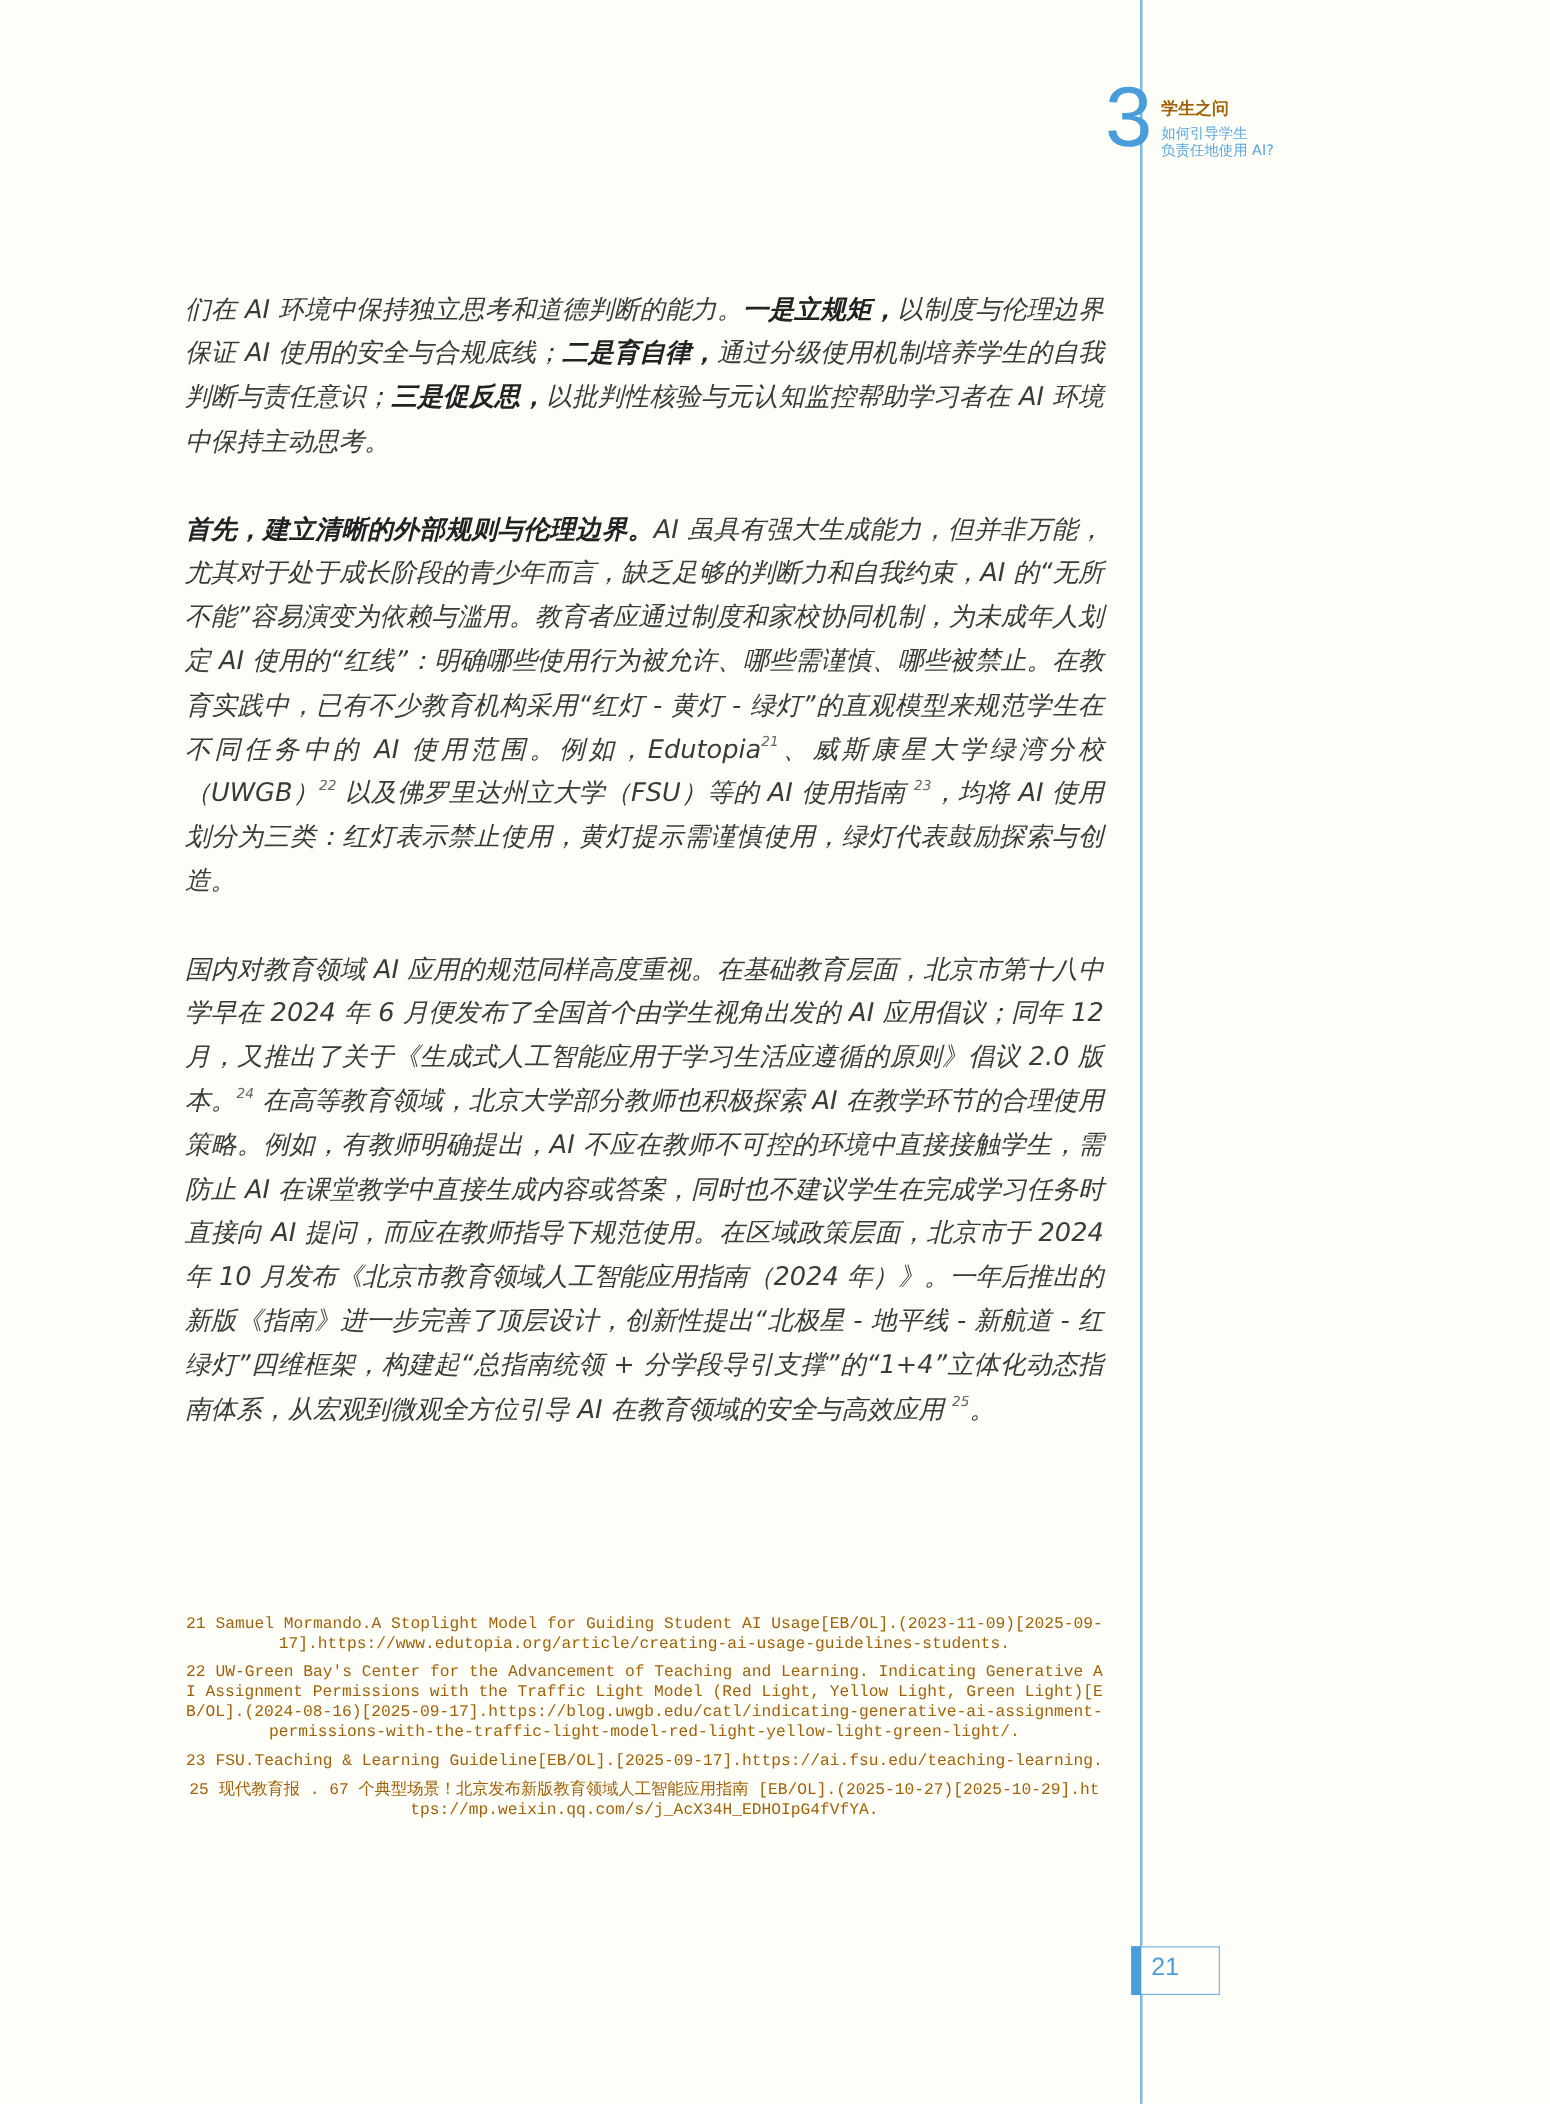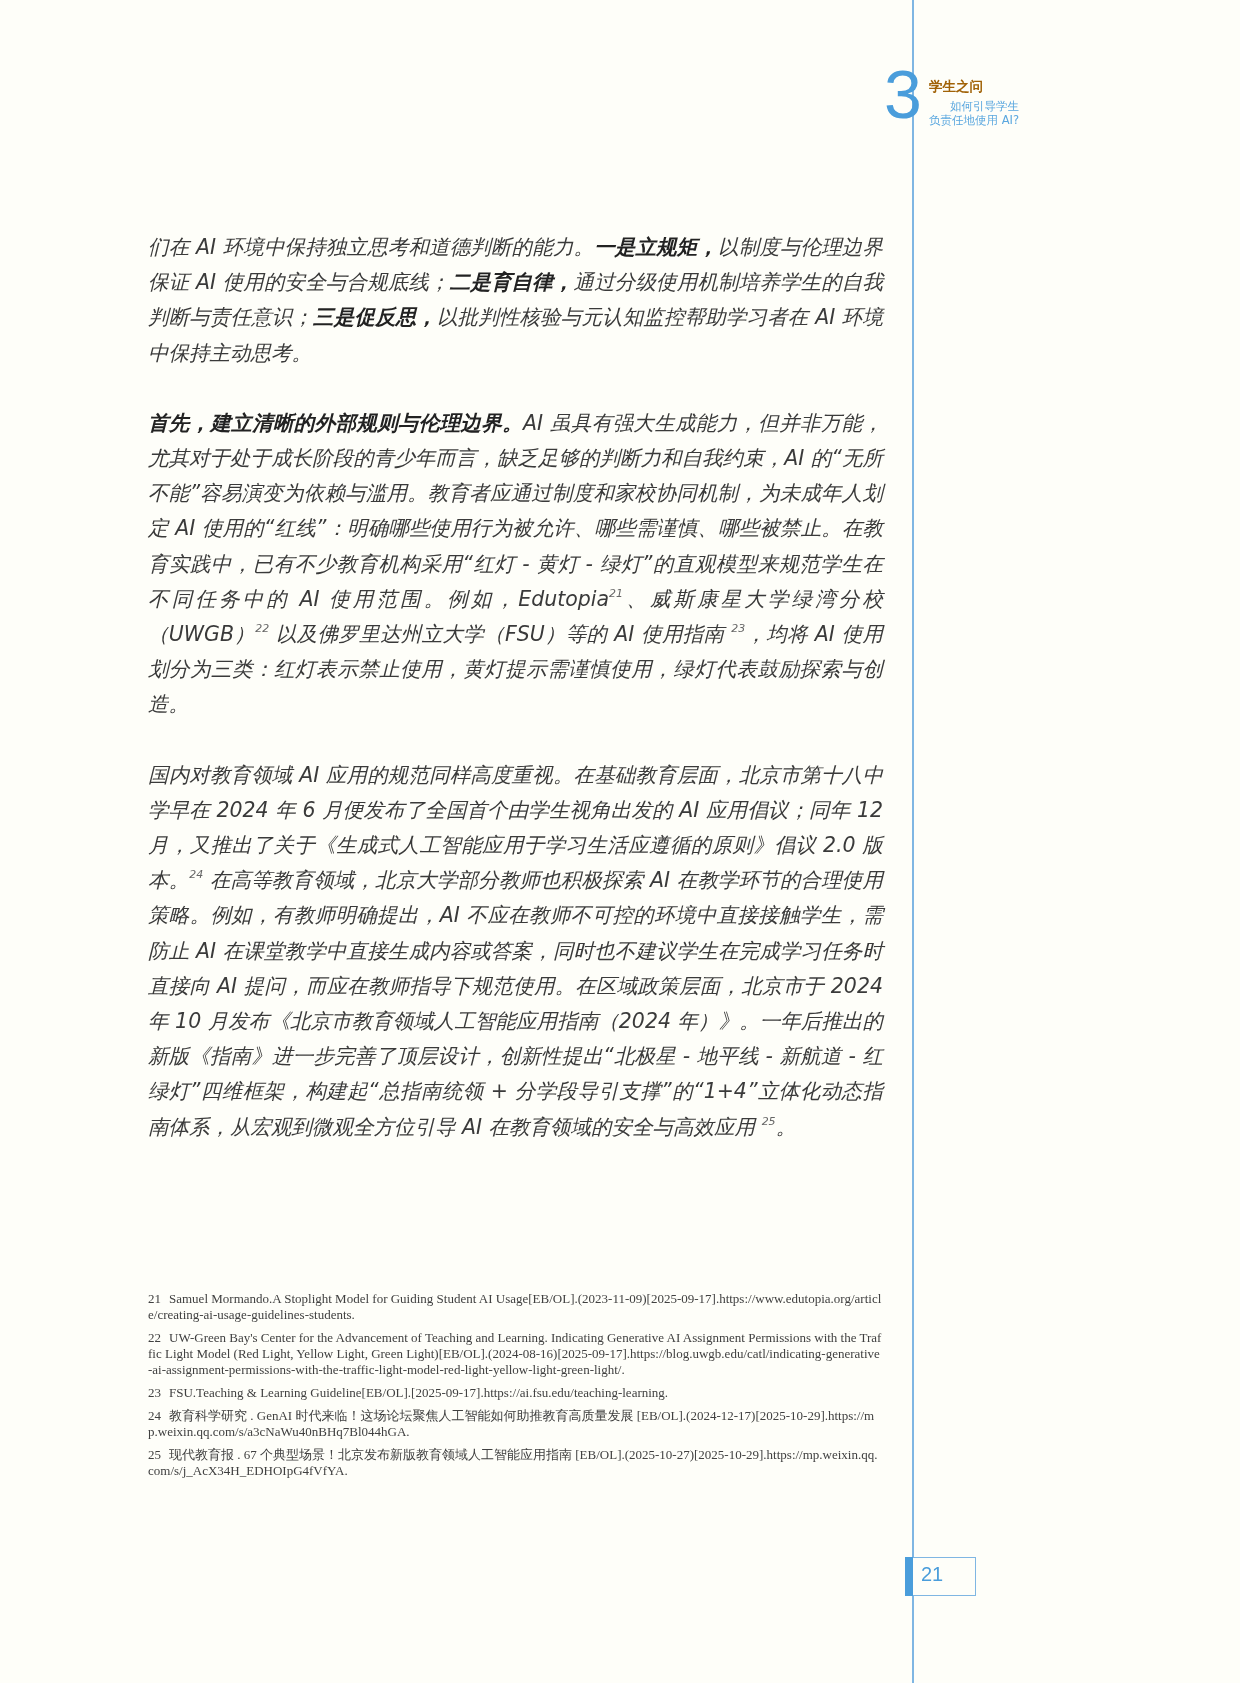--- a/index.html
+++ b/index.html
@@ -22,35 +22,35 @@
     position: absolute; left: 4px; top: -12px;
     font-family: "Liberation Sans", sans-serif;
     font-size: 68px; line-height: 68px; color: #4a9ddb;
   }
   .chapter-title {
     position: absolute; left: 49px; top: 6px;
     font-size: 13.5px; font-weight: bold; color: #a16207; white-space: nowrap;
   }
   .chapter-sub {
     position: absolute; left: 49px; top: 27px;
-    font-size: 11.5px; line-height: 14px; color: #5aa7df; white-space: nowrap; text-align: right;
+    font-size: 11.5px; line-height: 14px; color: #5aa7df; white-space: nowrap;
   }
   .body-text {
     position: absolute; left: 148px; top: 230px; width: 735px;
     font-size: 20.5px; line-height: 35.2px;
     text-align: justify;
     color: #3a3a3a;
   }
   .body-text p { margin: 0 0 35px 0; font-style: italic; }
   .body-text b { color: #222; }
   .body-text sup { font-size: 11px; color: #666; vertical-align: 9px; line-height: 0; }
   .footnotes {
     position: absolute; left: 148px; top: 1291px; width: 735px;
-    font-family: Liberation Serif, serif;
-    font-size: 13px; line-height: 16px; color: #404040;
+    font-family: Liberation Mono, monospace;
+    font-size: 13px; line-height: 16px; color: #a16207; text-align: center;
   }
   .fn { margin: 0 0 7px 0; word-break: break-all; }
   .fn-num { margin-right: 8px; }
   .page-box {
     position: absolute; left: 905px; top: 1557px; width: 71px; height: 39px;
     border: 1px solid #7fb6e3; box-sizing: border-box; background: #fefef9;
   }
   .page-tab {
     position: absolute; left: 905px; top: 1557px; width: 8px; height: 39px;
     background: #4a9ddb;
@@ -80,19 +80,18 @@
 
   <p><b>首先，建立清晰的外部规则与伦理边界。</b><span>AI 虽具有强大生成能力，但并非万能，尤其对于处于成长阶段的青少年而言，缺乏足够的判断力和自我约束，AI 的“无所不能”容易演变为依赖与滥用。教育者应通过制度和家校协同机制，为未成年人划定 AI 使用的“红线”：明确哪些使用行为被允许、哪些需谨慎、哪些被禁止。在教育实践中，已有不少教育机构采用“红灯 - 黄灯 - 绿灯”的直观模型来规范学生在不同任务中的 AI 使用范围。例如，Edutopia</span><sup>21</sup><span>、威斯康星大学绿湾分校（UWGB）</span><sup>22</sup><span> 以及佛罗里达州立大学（FSU）等的 AI 使用指南 </span><sup>23</sup><span>，均将 AI 使用划分为三类：红灯表示禁止使用，黄灯提示需谨慎使用，绿灯代表鼓励探索与创造。</span></p>
 
   <p><span>国内对教育领域 AI 应用的规范同样高度重视。在基础教育层面，北京市第十八中学早在 2024 年 6 月便发布了全国首个由学生视角出发的 AI 应用倡议；同年 12 月，又推出了关于《生成式人工智能应用于学习生活应遵循的原则》倡议 2.0 版本。</span><sup>24</sup><span> 在高等教育领域，北京大学部分教师也积极探索 AI 在教学环节的合理使用策略。例如，有教师明确提出，AI 不应在教师不可控的环境中直接接触学生，需防止 AI 在课堂教学中直接生成内容或答案，同时也不建议学生在完成学习任务时直接向 AI 提问，而应在教师指导下规范使用。在区域政策层面，北京市于 2024 年 10 月发布《北京市教育领域人工智能应用指南（2024 年）》。一年后推出的新版《指南》进一步完善了顶层设计，创新性提出“北极星 - 地平线 - 新航道 - 红绿灯”四维框架，构建起“总指南统领 + 分学段导引支撑”的“1+4”立体化动态指南体系，从宏观到微观全方位引导 AI 在教育领域的安全与高效应用 </span><sup>25</sup><span>。</span></p>
 </div>
 
 <div class="footnotes">
   <div class="fn"><span class="fn-num">21</span><span>Samuel Mormando.A Stoplight Model for Guiding Student AI Usage[EB/OL].(2023-11-09)[2025-09-17].https://www.edutopia.org/article/creating-ai-usage-guidelines-students.</span></div>
   <div class="fn"><span class="fn-num">22</span><span>UW-Green Bay's Center for the Advancement of Teaching and Learning. Indicating Generative AI Assignment Permissions with the Traffic Light Model (Red Light, Yellow Light, Green Light)[EB/OL].(2024-08-16)[2025-09-17].https://blog.uwgb.edu/catl/indicating-generative-ai-assignment-permissions-with-the-traffic-light-model-red-light-yellow-light-green-light/.</span></div>
   <div class="fn"><span class="fn-num">23</span><span>FSU.Teaching &amp; Learning Guideline[EB/OL].[2025-09-17].https://ai.fsu.edu/teaching-learning.</span></div>
-  <div class="fn"><span class="fn-num">24</span><span>教育科学研究 . GenAI 时代来临！这场论坛聚焦人工智能如何助推教育高质量发展 [EB/OL].(2024-12-17)[2025-10-29].https://mp.weixin.qq.com/s/a3cNaWu40nBHq7Bl044hGA.</span></div>
   <div class="fn"><span class="fn-num">25</span><span>现代教育报 . 67 个典型场景！北京发布新版教育领域人工智能应用指南 [EB/OL].(2025-10-27)[2025-10-29].https://mp.weixin.qq.com/s/j_AcX34H_EDHOIpG4fVfYA.</span></div>
 </div>
 
 <div class="page-box"></div>
 <div class="page-tab"></div>
 <div class="page-num">21</div>
 
 </body></html>

